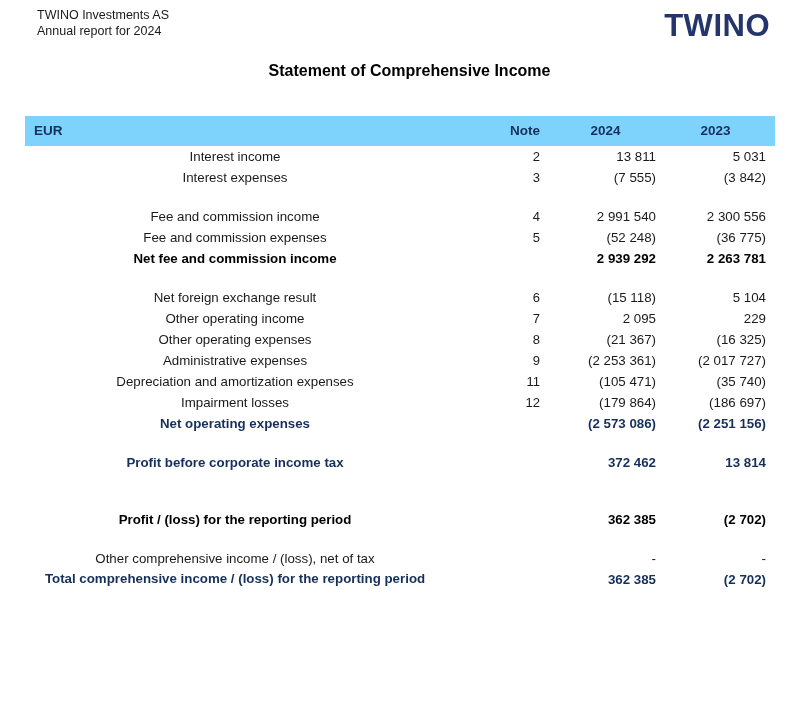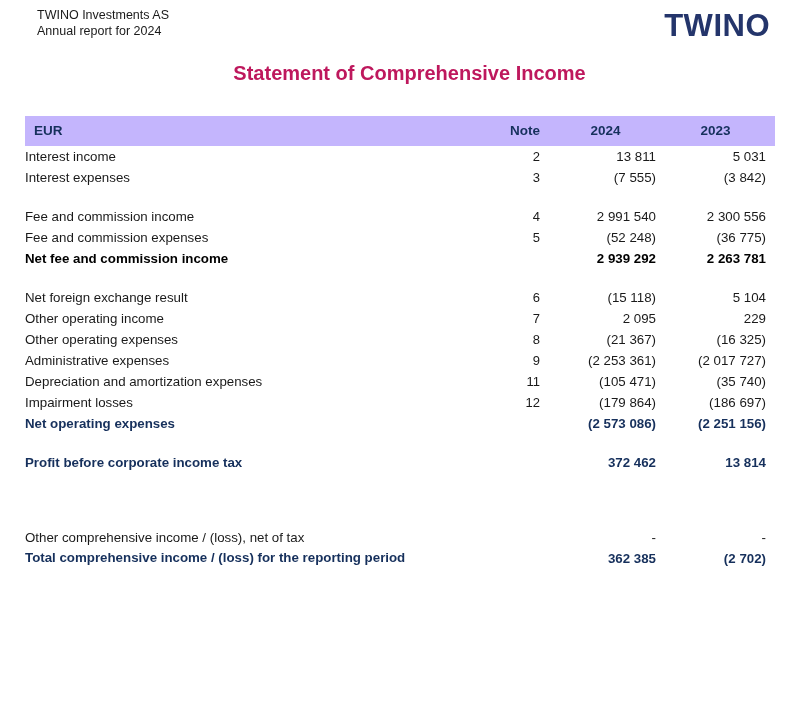--- a/index.html
+++ b/index.html
@@ -42,23 +42,23 @@
     letter-spacing: 0.5px;
     color: #24356b;
     line-height: 36px;
   }
 
   .statement-title {
     position: absolute;
     top: 62px;
     left: 0; right: 0;
     text-align: center;
-    font-size: 20px;
+    font-size: 16px;
     font-weight: bold;
-    color: #be185d;
+    color: #000000;
     padding-left: 22px;
   }
 
   
   .fin-table {
     position: absolute;
     top: 116px;
     left: 25px;
     width: 750px;
     border-collapse: collapse;
@@ -68,41 +68,41 @@
     padding: 0;
     vertical-align: top;
   }
 
   .col-label  { width: 420px; }
   .col-note   { width: 110px; }
   .col-y1     { width: 110px; }
   .col-y2     { width: 110px; }
 
   thead tr {
-    background: #c4b5fd;
+    background: #7dd3fc;
   }
   thead th {
     height: 30px;
     font-size: 13.5px;
     font-weight: bold;
     color: #16305c;
     line-height: 30px;
   }
   th.h-label { text-align: left;  padding-left: 9px; }
   th.h-note  { text-align: right; padding-right: 15px; }
   th.h-num   { text-align: center; padding-right: 9px; }
 
   tbody tr { height: 21px; }
   tbody td {
     font-size: 13.3px;
     line-height: 21px;
     height: 21px;
     white-space: nowrap;
   }
-  td.c-label { text-align: left; }
+  td.c-label { text-align: center; }
   td.c-note  { text-align: right; padding-right: 15px; font-size: 13px; }
   td.c-num   { text-align: right; padding-right: 9px; }
 
   
   .indent  { padding-left: 24px; }
   .flush   { padding-left: 7px; }
 
   
   tr.r-item     td { color: #1a1a1a; font-weight: normal; }
   tr.r-total    td { color: #000000; font-weight: bold; }
@@ -249,20 +249,26 @@
         <td></td>
         <td></td>
         <td></td>
       </tr>
       <tr class="r-spacer">
         <td></td>
         <td></td>
         <td></td>
         <td></td>
       </tr>
+      <tr class="r-total">
+        <td class="c-label flush">Profit / (loss) for the reporting period</td>
+        <td class="c-note"></td>
+        <td class="c-num">362 385</td>
+        <td class="c-num">(2 702)</td>
+      </tr>
       <tr class="r-spacer">
         <td></td>
         <td></td>
         <td></td>
         <td></td>
       </tr>
       <tr class="r-item">
         <td class="c-label indent">Other comprehensive income / (loss), net of tax</td>
         <td class="c-note"></td>
         <td class="c-num">-</td>

